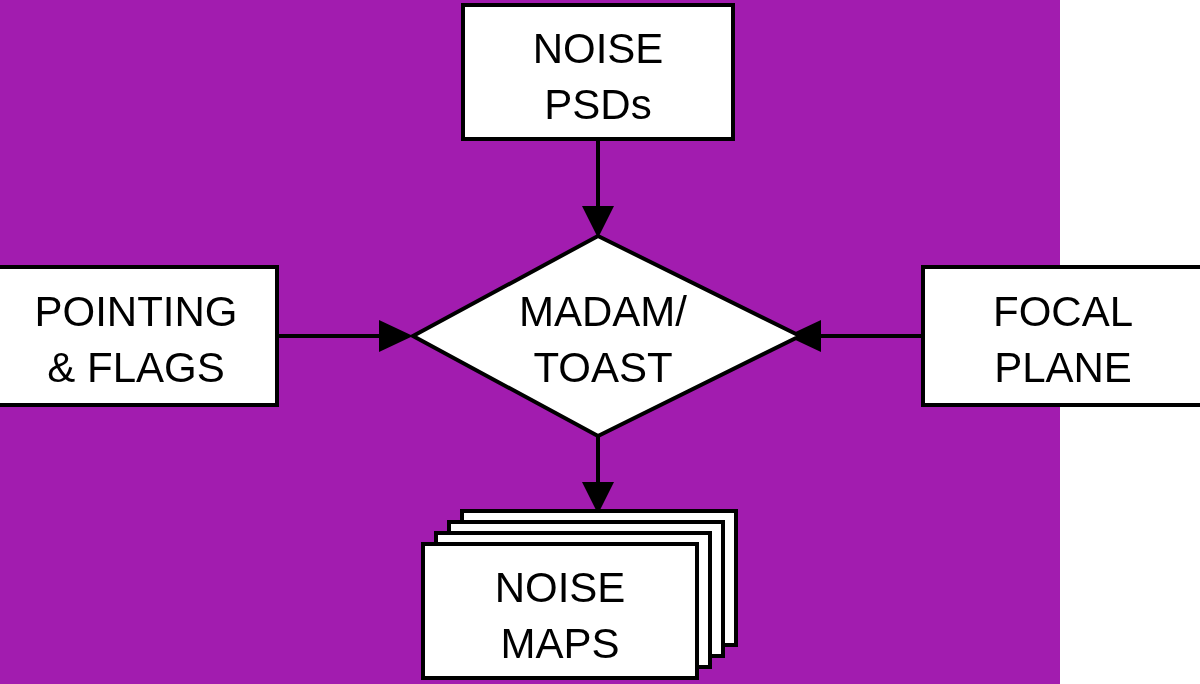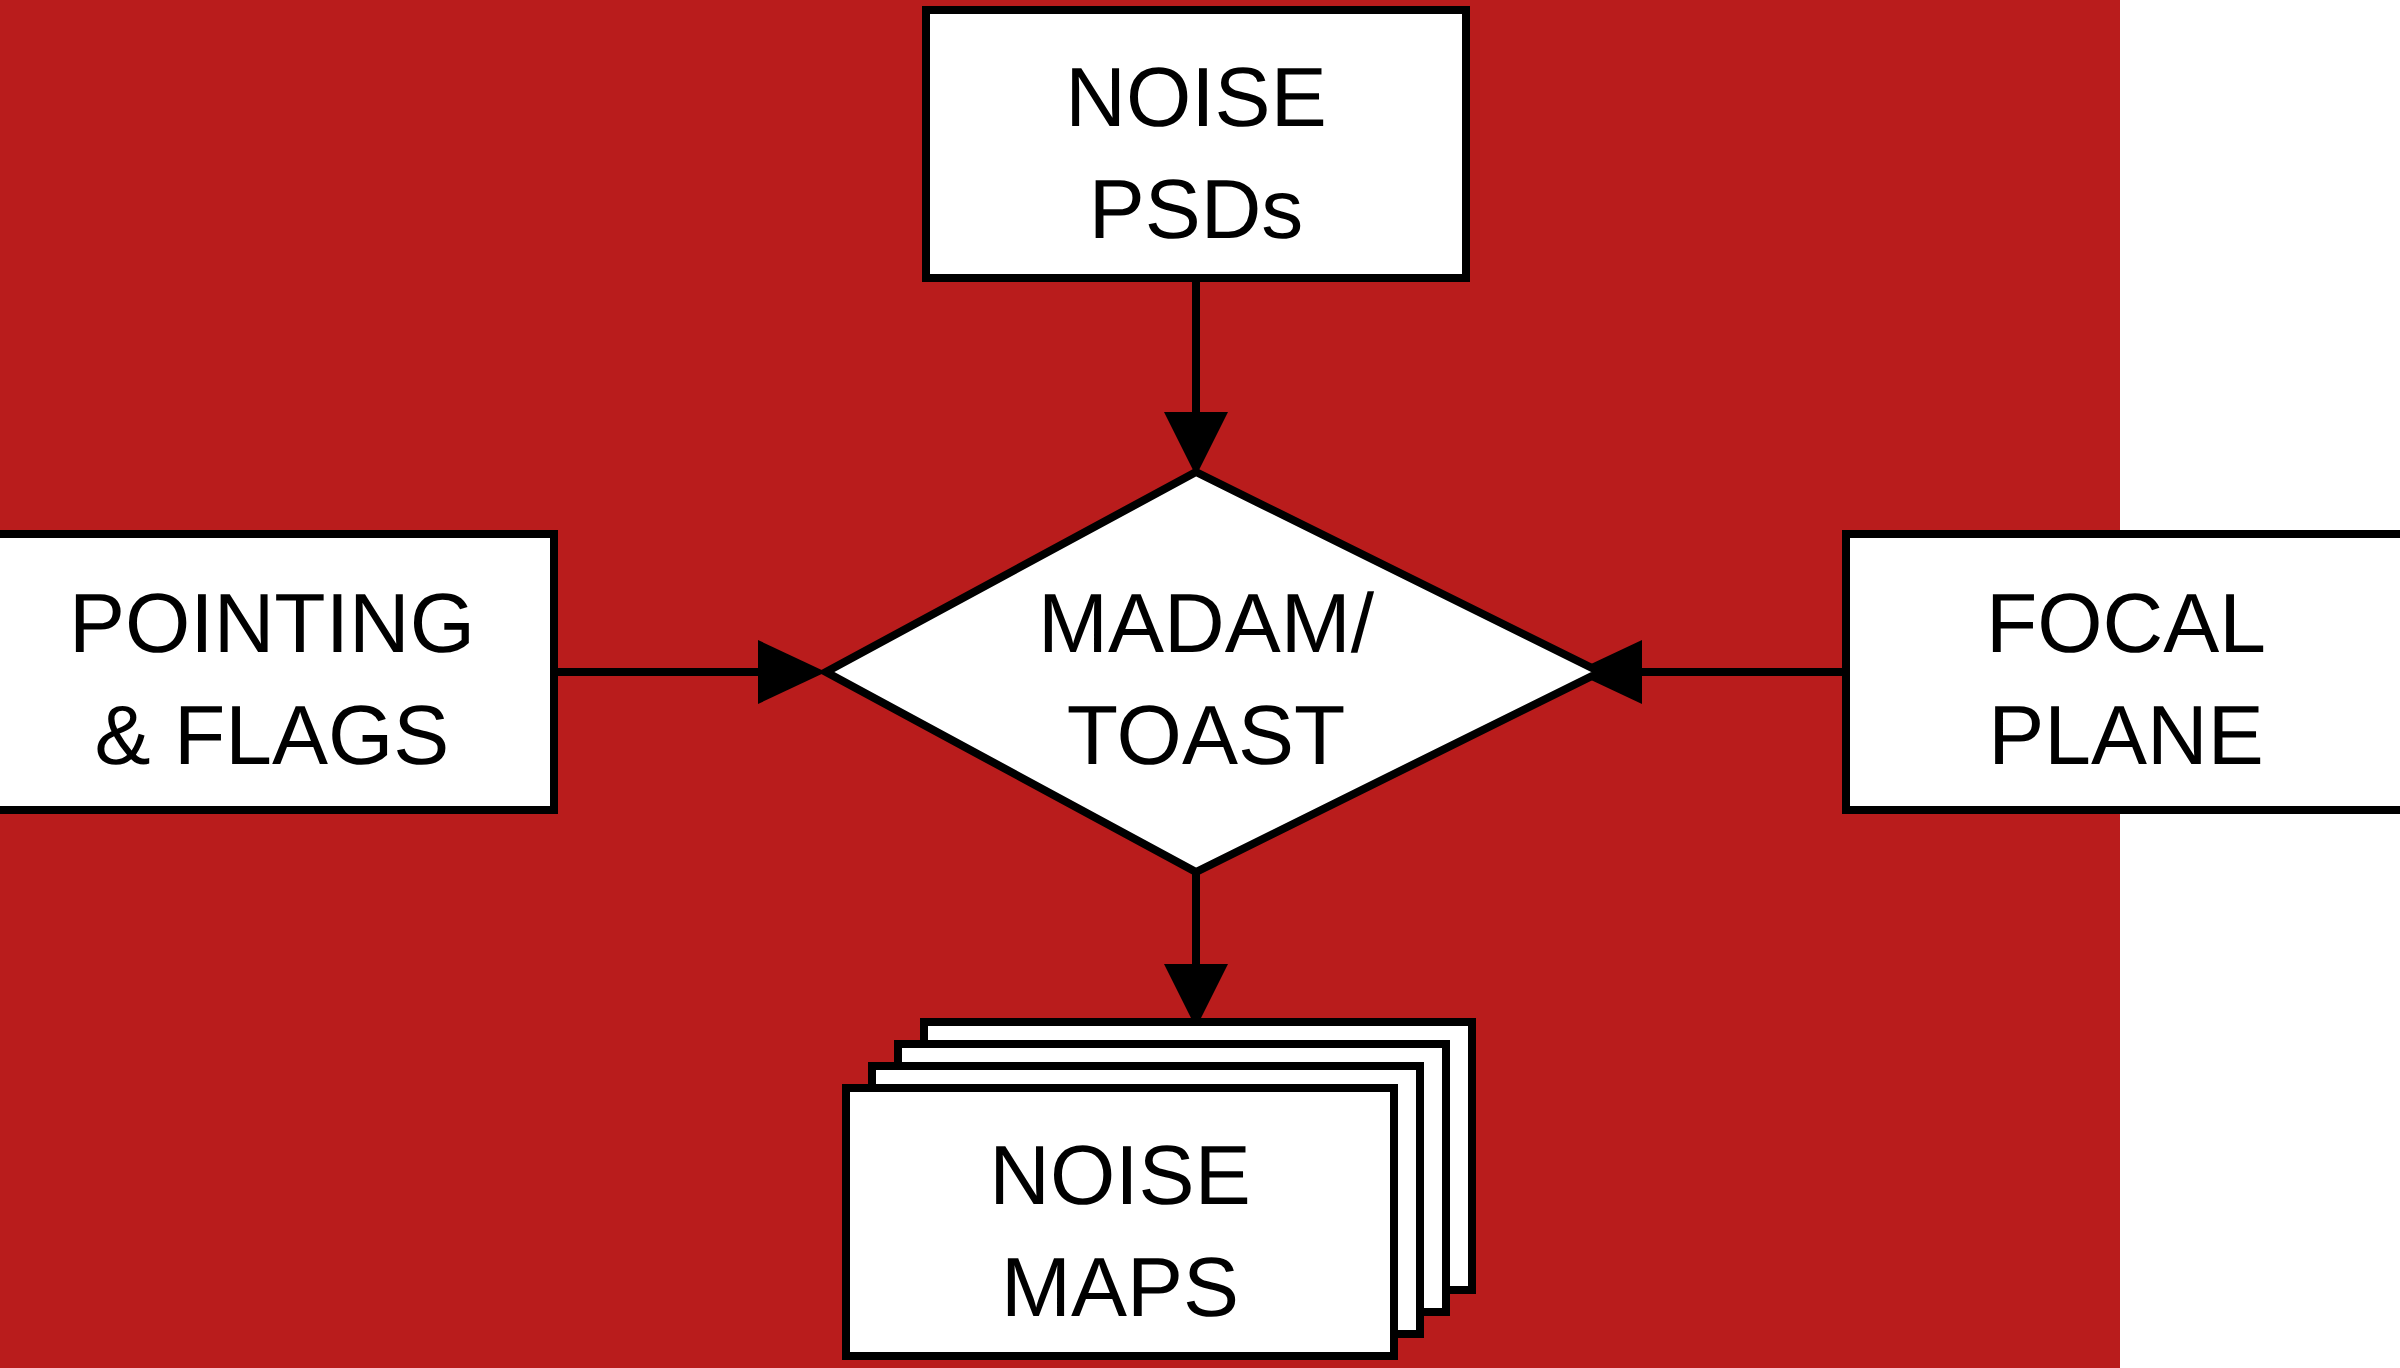--- a/index.html
+++ b/index.html
@@ -10,21 +10,21 @@
   body {
     width: 1200px;
     height: 684px;
     overflow: hidden;
     font-family: "Liberation Sans", sans-serif;
   }
   #diagram-root {
     position: relative;
     width: 1060px;
     height: 684px;
-    background: #b91c1c;
+    background: #a21caf;
   }
   svg.flowchart {
     display: block;
     width: 1200px;
     height: 684px;
   }
   .node-shape {
     fill: #ffffff;
     stroke: #000000;
     stroke-width: 4;

